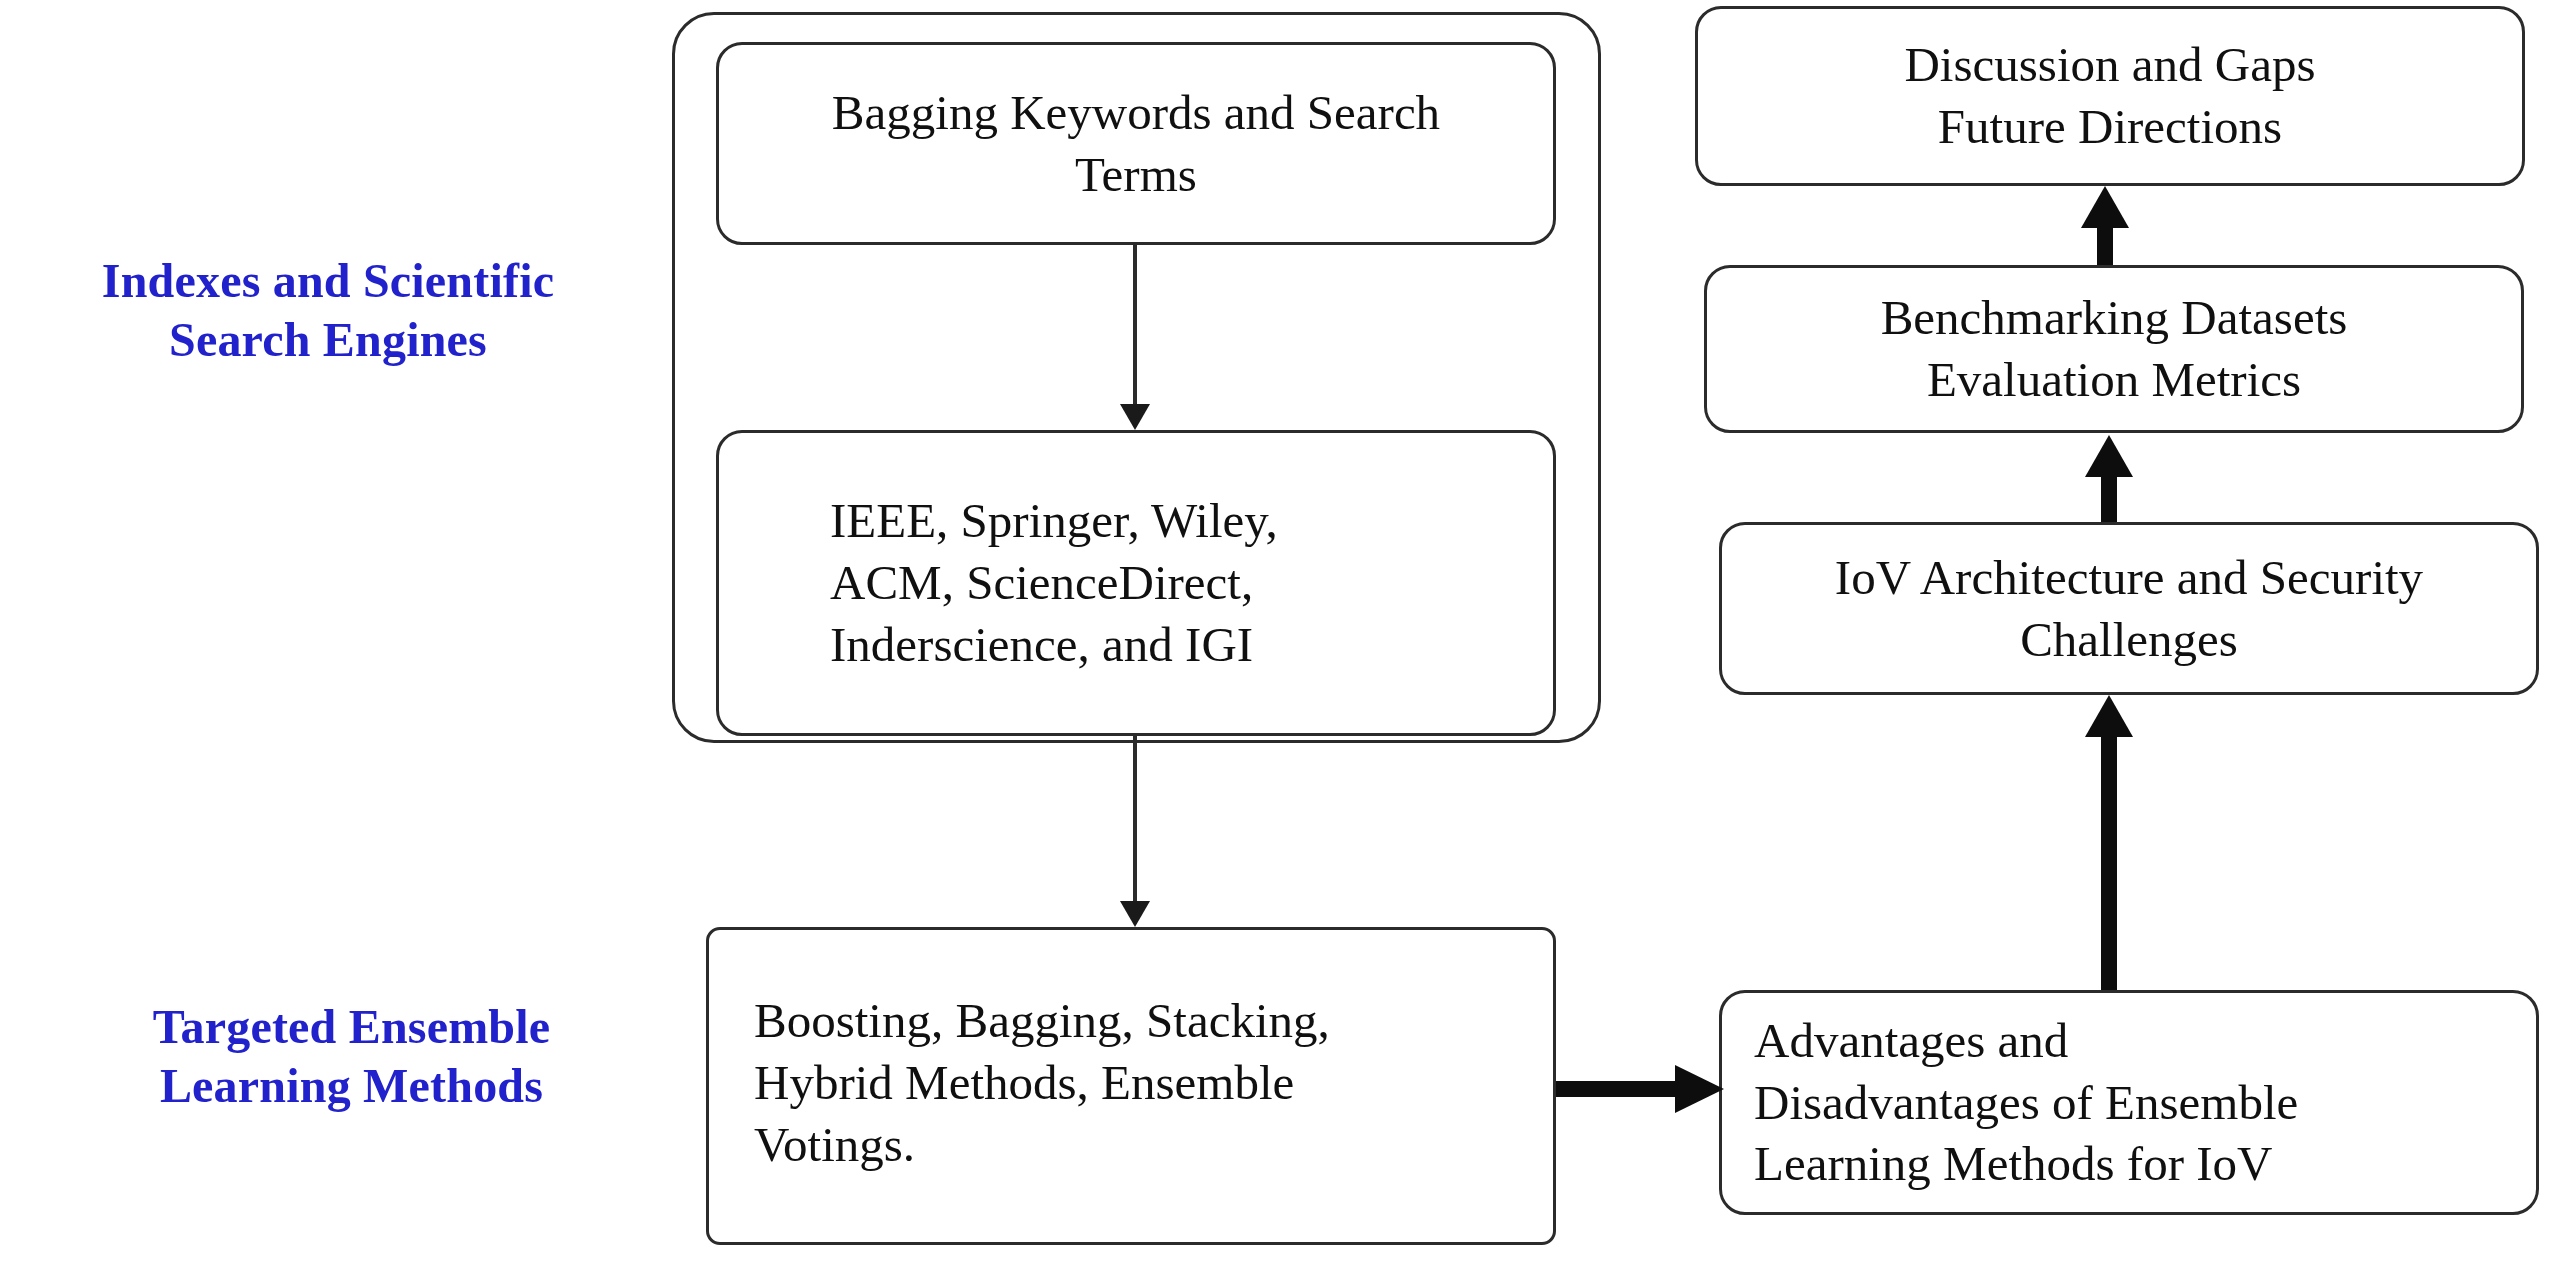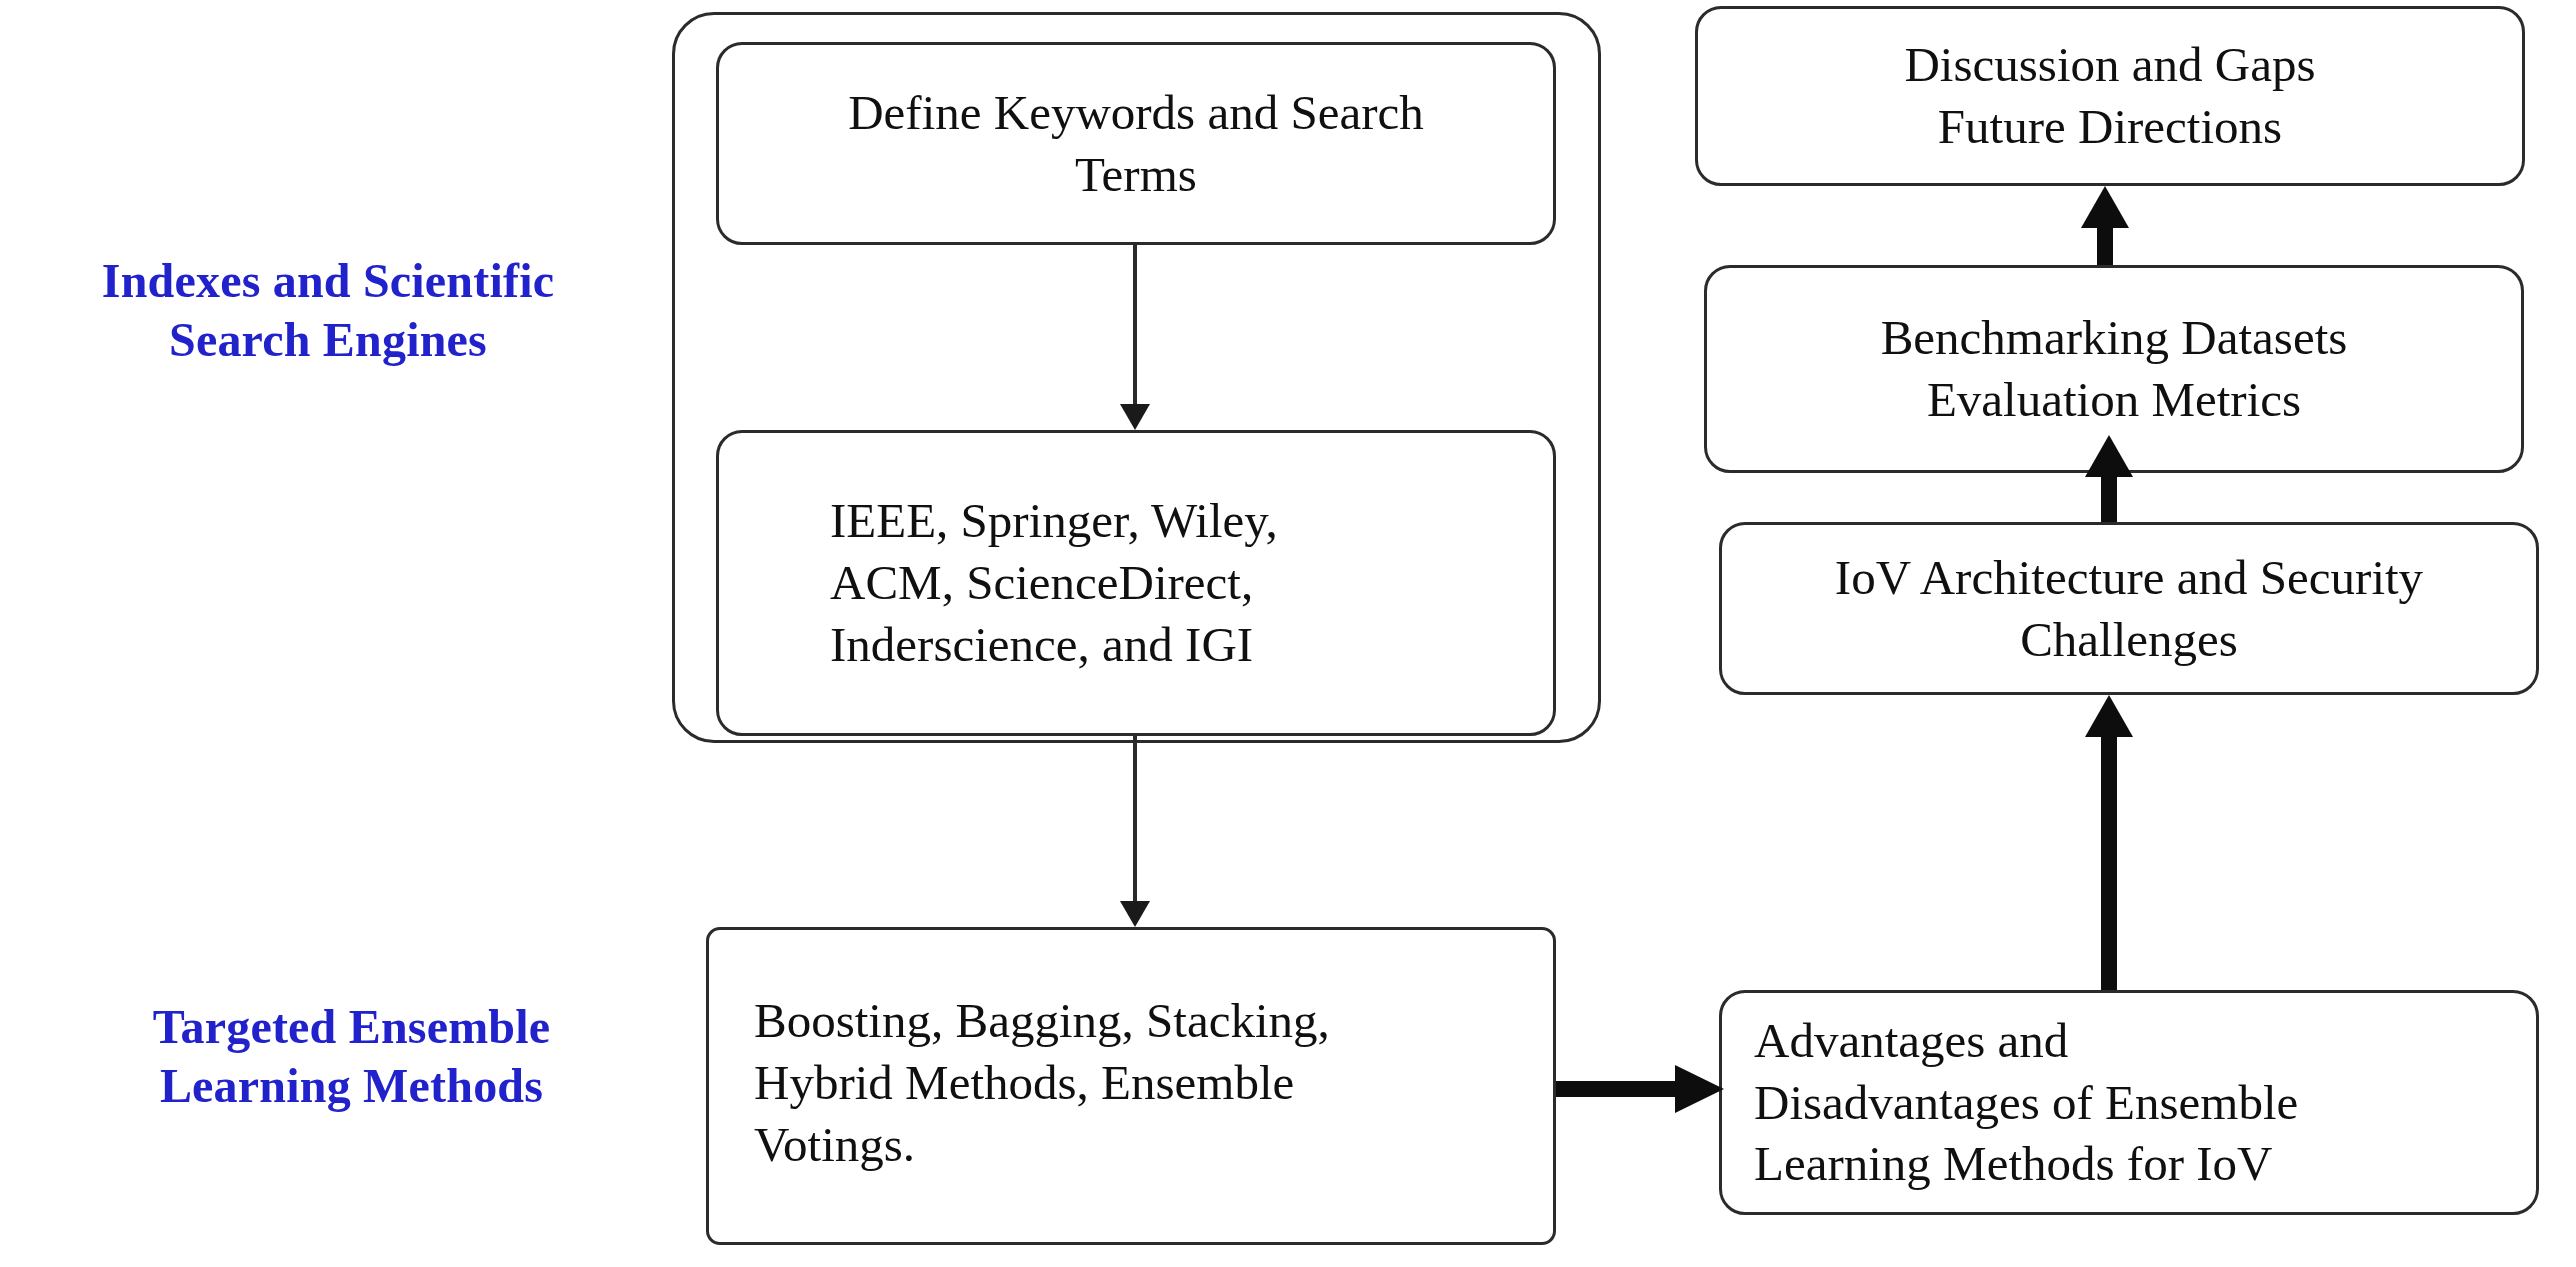--- a/index.html
+++ b/index.html
@@ -84,21 +84,21 @@
   #frame-search {
     left: 672px; top: 12px; width: 929px; height: 731px;
   }
 
   
   #node-discussion {
     left: 1695px; top: 6px; width: 830px; height: 180px;
     padding: 12px 20px;
   }
   #node-benchmark {
-    left: 1704px; top: 265px; width: 820px; height: 208px;
+    left: 1704px; top: 265px; width: 820px; height: 168px;
     padding: 12px 20px;
   }
   #node-iov {
     left: 1719px; top: 522px; width: 820px; height: 173px;
     padding: 0 20px;
   }
   #node-advantages {
     left: 1719px; top: 990px; width: 820px; height: 225px;
     padding: 0 0 0 32px;
   }
@@ -182,21 +182,21 @@
 <div id="canvas">
 
   <div class="side-label" id="label-indexes">Indexes and Scientific
 Search Engines</div>
 
   <div class="side-label" id="label-targeted">Targeted Ensemble
 Learning Methods</div>
 
   <div class="group-frame" id="frame-search"></div>
 
-  <div class="node center" id="node-keywords">Define Keywords and Search
+  <div class="node center" id="node-keywords">Bagging Keywords and Search
 Terms</div>
 
   <div class="node left" id="node-databases">IEEE, Springer, Wiley,
 ACM, ScienceDirect,
 Inderscience, and IGI</div>
 
   <div class="node left" id="node-methods">Boosting, Bagging, Stacking,
 Hybrid Methods, Ensemble
 Votings.</div>
 

